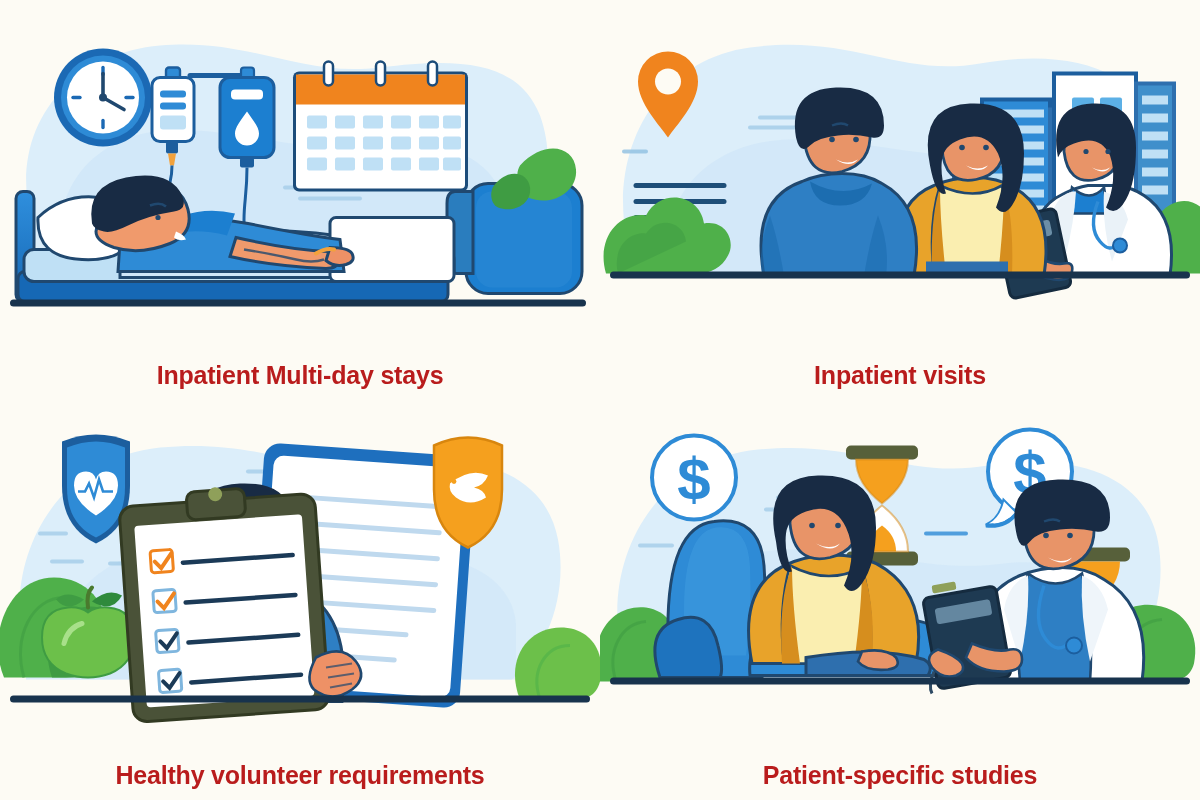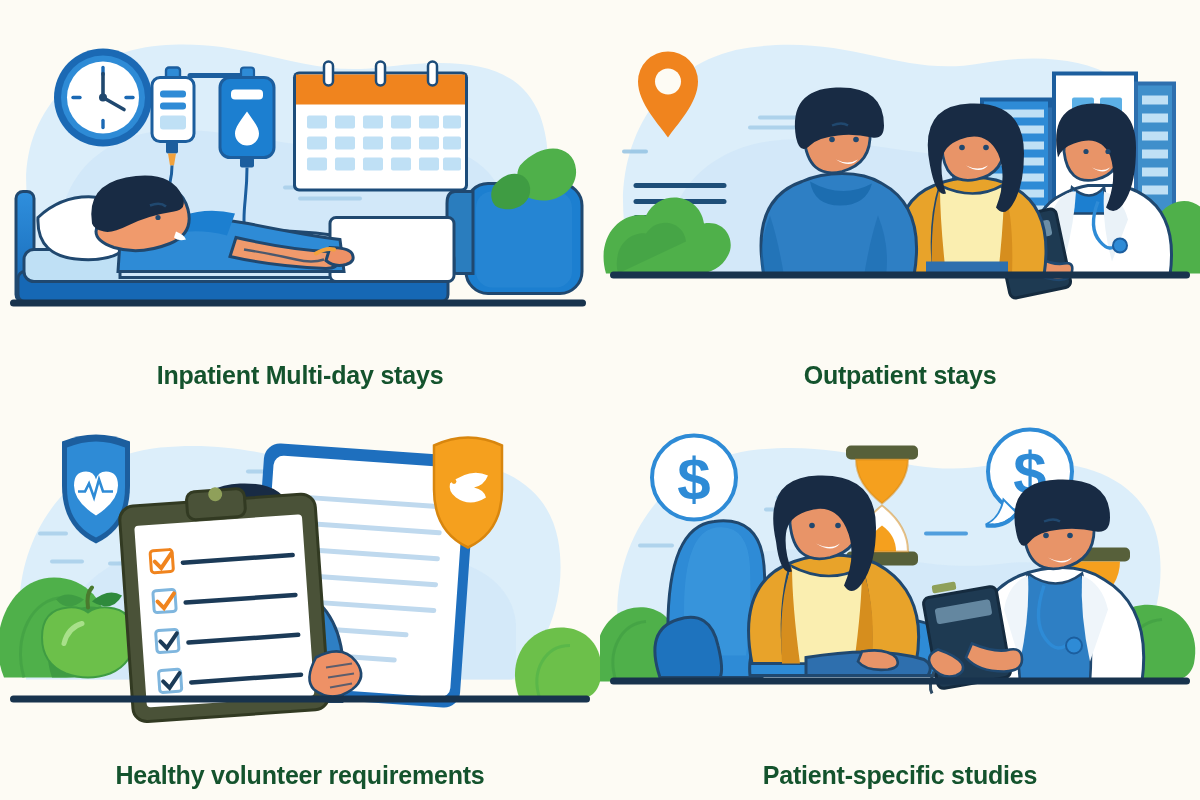--- a/index.html
+++ b/index.html
@@ -39,21 +39,21 @@
     flex: 1 1 auto;
   }
   .art svg {
     display: block;
     width: 100%;
     height: 100%;
   }
   .caption {
     width: 100%;
     text-align: center;
-    color: #14532d;
+    color: #b91c1c;
     font-weight: bold;
     font-size: 25px;
     letter-spacing: -0.2px;
     line-height: 1;
     padding-bottom: 12px;
     box-sizing: border-box;
   }
   .p1 .caption, .p2 .caption { padding-top: 12px; }
   .p3 .caption, .p4 .caption { padding-top: 12px; text-align: center; }
 </style>
@@ -332,21 +332,21 @@
               <circle cx="232" cy="134" r="2.8" fill="#20486F"></circle>
               <circle cx="256" cy="134" r="2.8" fill="#20486F"></circle>
               <path d="M232 120 q10 -4 16 0" stroke="#20486F" stroke-width="2.4" fill="none"></path>
               <path d="M236 154 q12 6 22 0 q-8 9 -22 0 z" fill="#FFFFFF"></path>
             </g>
 
             <rect x="10" y="266" width="580" height="7" rx="3.5" fill="#18334D"></rect>
           </g>
         </svg>
       </div>
-      <div class="caption">Outpatient stays</div>
+      <div class="caption">Inpatient visits</div>
     </div>
 
     <div class="panel p3">
       <div class="art">
         <svg viewBox="0 0 600 340" preserveAspectRatio="xMidYMid meet">
           <defs>
               <clipPath id="p3clip">
                 <rect x="0" y="0" width="600" height="340"></rect>
               </clipPath>
             </defs>

